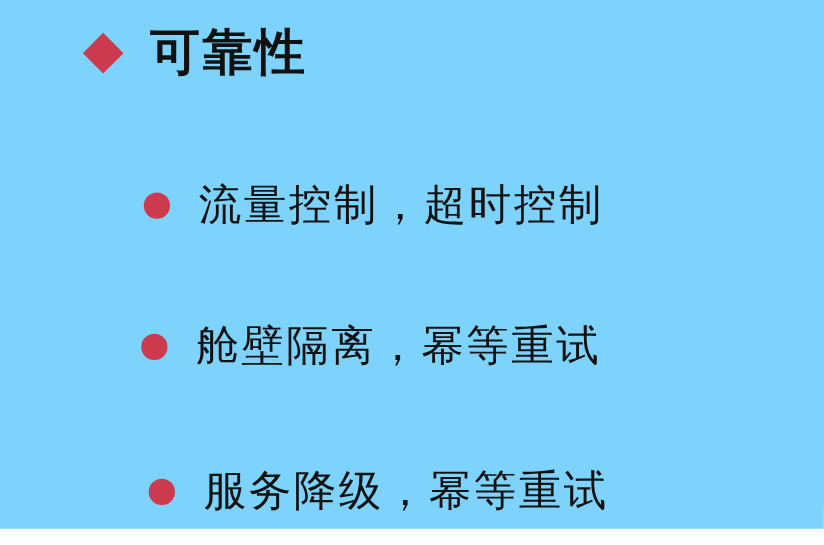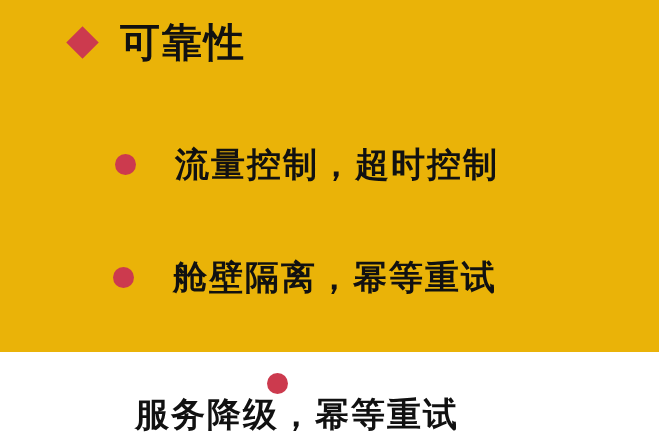--- a/index.html
+++ b/index.html
@@ -11,22 +11,22 @@
       width: 659px;
       height: 436px;
       position: relative;
       overflow: hidden;
       font-family: "DejaVu Sans", "Liberation Sans", sans-serif;
       color: #111111;
     }
     .slide {
       position: absolute;
       left: 0; top: 0;
-      width: 659px; height: 352px;
-      background: #eab308;
+      width: 659px; height: 423px;
+      background: #7dd3fc;
     }
     .title-row {
       position: absolute;
       left: 64px;
       top: 20px;
       height: 44px;
       display: flex;
       align-items: center;
     }
     .diamond {
@@ -54,29 +54,28 @@
     .dot {
       width: 21px;
       height: 21px;
       border-radius: 50%;
       background: #cc3a4e;
       flex: 0 0 auto;
       margin-right: 23px;
     }
     .bullet-text {
       font-size: 34px;
-      font-weight: bold;
+      font-weight: normal;
       letter-spacing: 2px;
       line-height: 40px;
       white-space: nowrap;
-      margin-left: 16px;
     }
     .row-1 { left: 115px; top: 144px; }
     .row-2 { left: 113px; top: 257px; }
-    .row-3 { left: 119px; top: 373px; flex-direction: column; }
+    .row-3 { left: 119px; top: 373px; }
   </style>
 </head>
 <body>
 
 <div class="slide">
 
   <div class="title-row">
     <span class="diamond"></span>
     <span class="title-text">可靠性</span>
   </div>

